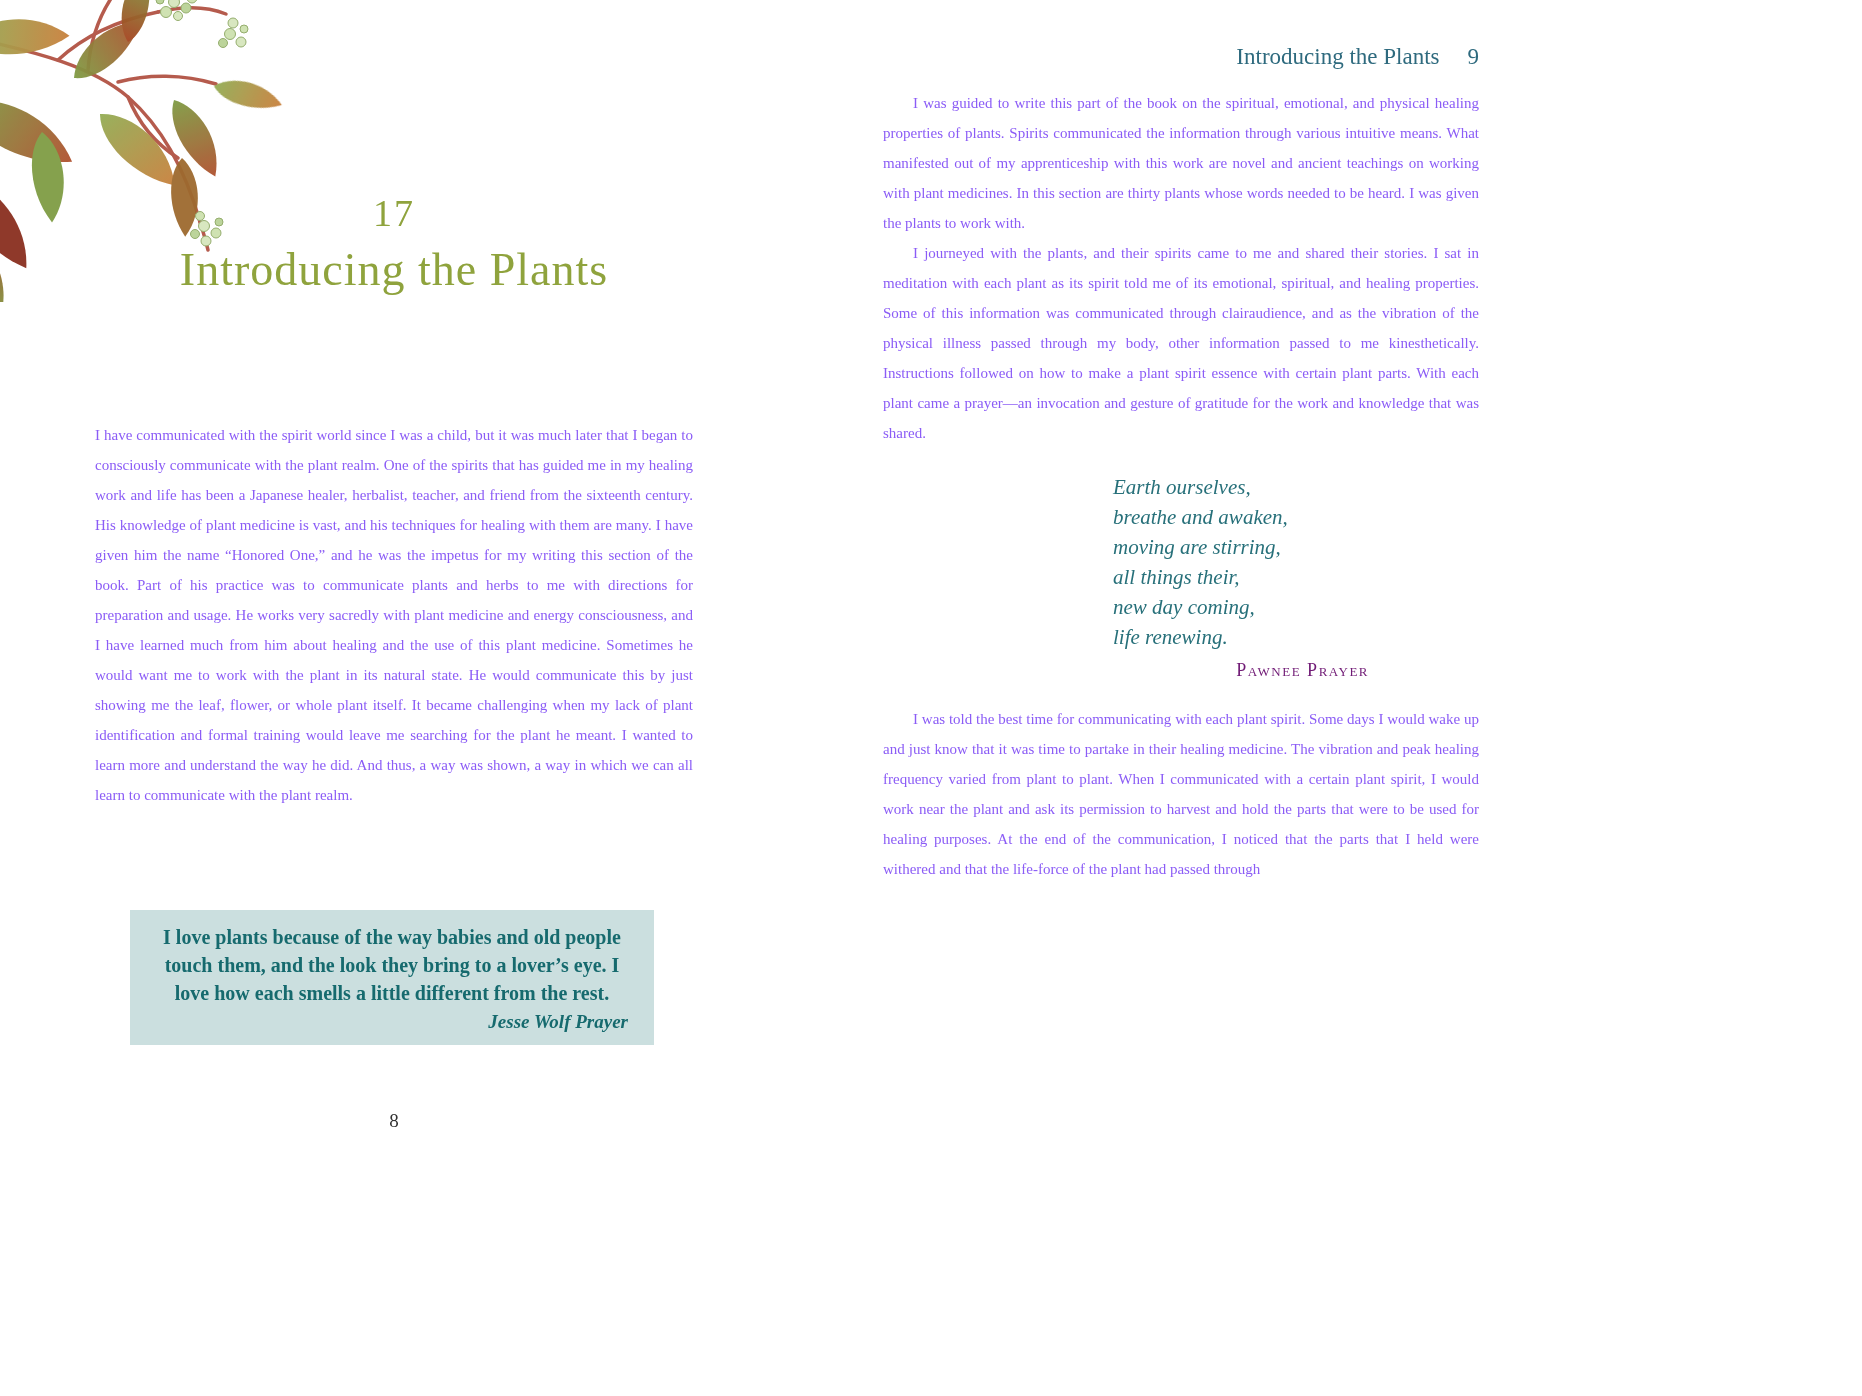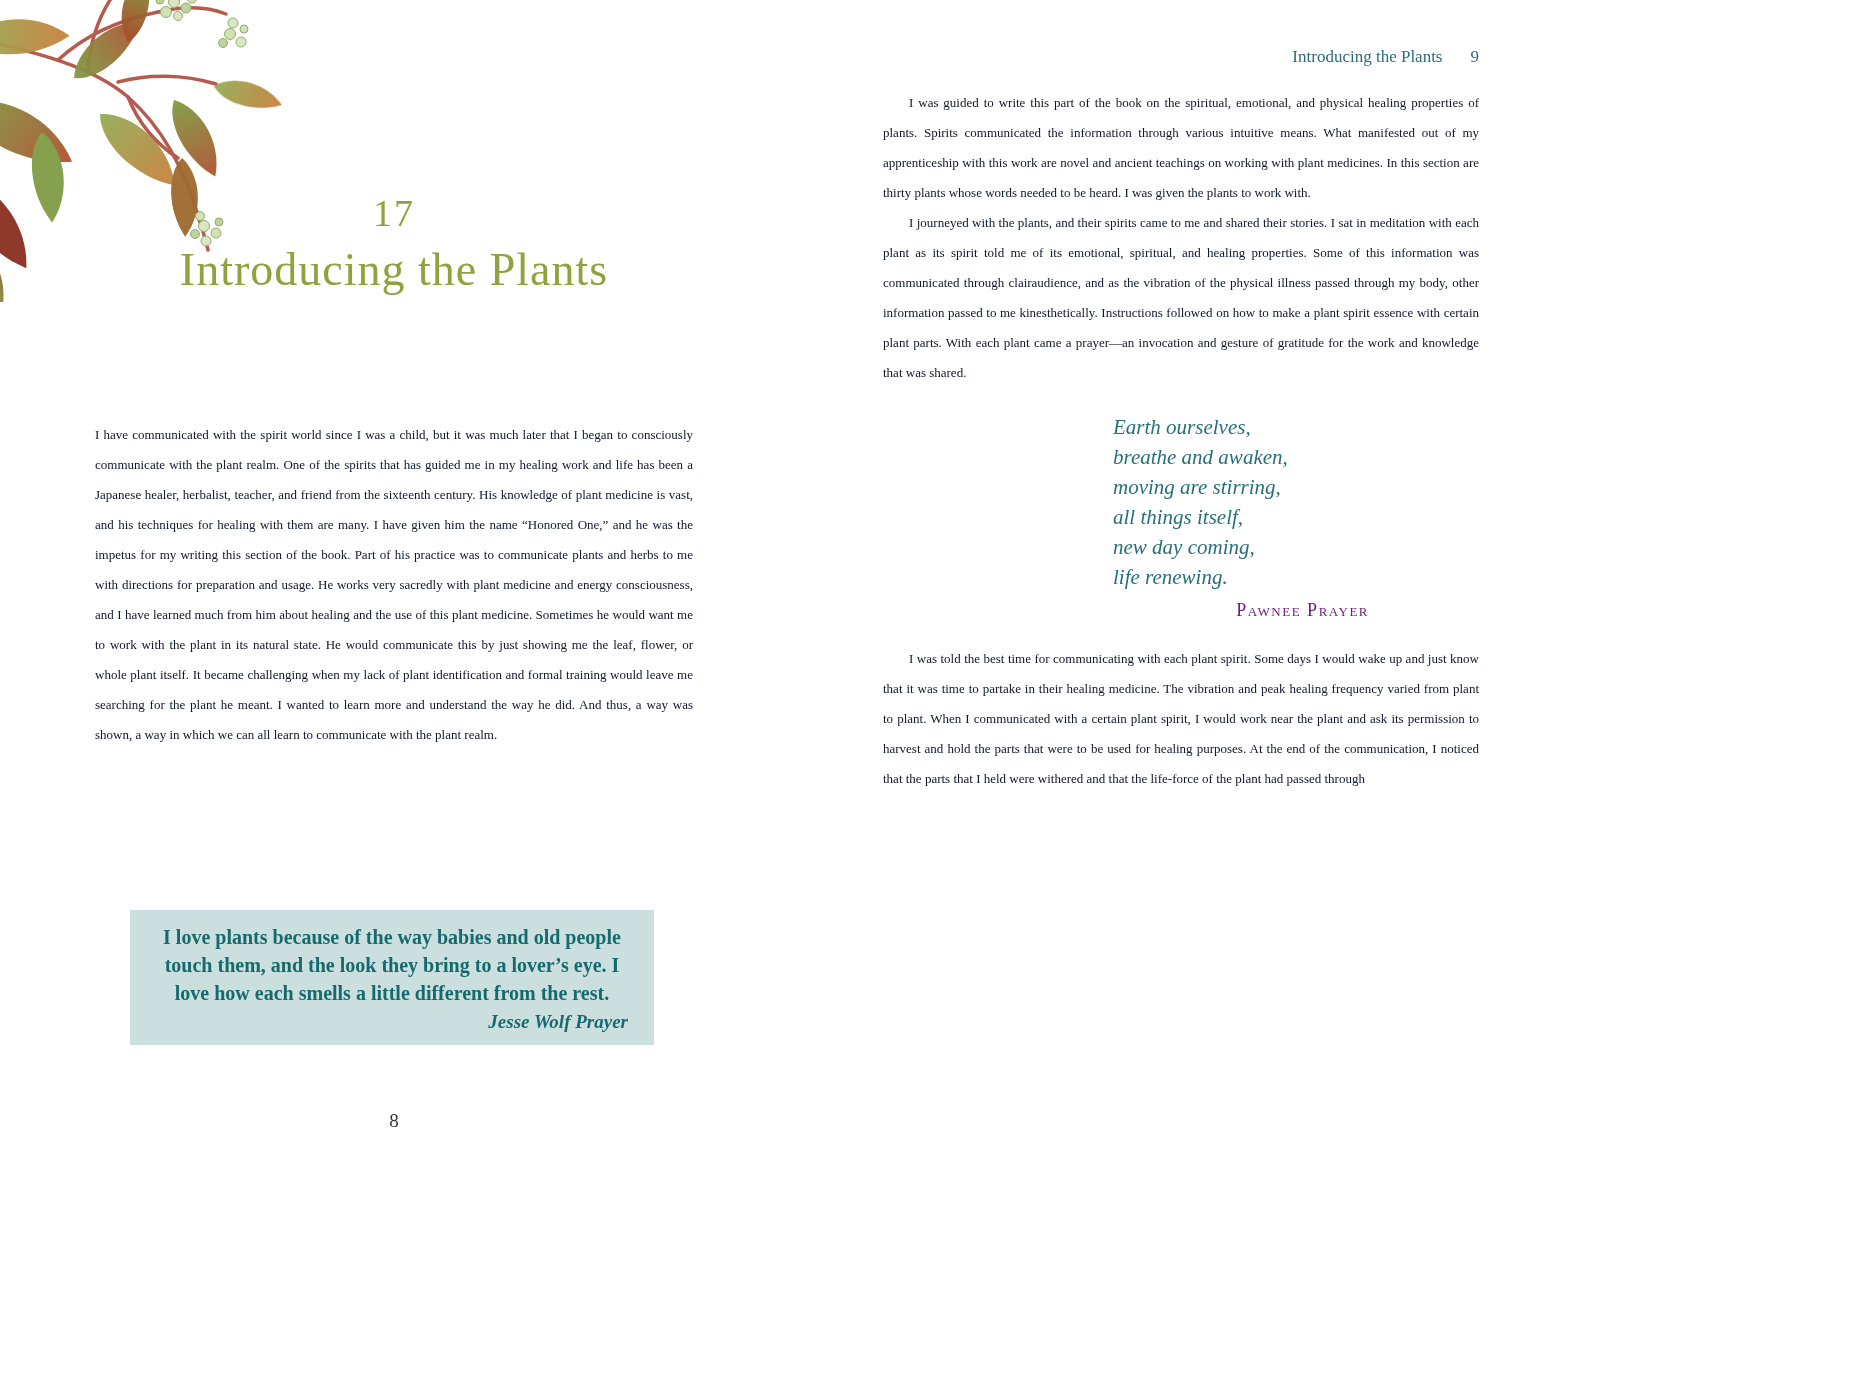--- a/index.html
+++ b/index.html
@@ -17,21 +17,21 @@
 
   
   .chapter-head {
     position:absolute; left:95px; top:190px; width:598px;
     text-align:center; color:#8fa33d;
   }
   .chapter-number { font-size:38px; line-height:46px; letter-spacing:2px; }
   .chapter-title  { font-size:46px; line-height:56px; font-weight:400; letter-spacing:1px; margin-top:6px; }
 
   .body-text {
-    font-size:13px; line-height:30px; color:#0f172a;
+    font-size:15px; line-height:30px; color:#8b5cf6;
     text-align:justify;
   }
   .left-body { position:absolute; left:95px; top:420px; width:598px; }
 
   .quote-box {
     position:absolute; left:130px; top:910px; width:524px;
     background:#cbdfdf; padding:13px 26px 10px 26px;
   }
   .quote-text {
     font-size:20px; line-height:28px; color:#166a6e;
@@ -42,21 +42,21 @@
     font-weight:700; font-style:italic; text-align:right; margin-top:2px;
   }
   .folio-left {
     position:absolute; left:95px; top:1110px; width:598px;
     text-align:center; font-size:19px; color:#333333;
   }
 
   
   .running-head {
     position:absolute; left:883px; top:46px; width:596px;
-    text-align:right; font-size:17px; line-height:22px; color:#2e6a7e;
+    text-align:right; font-size:23px; line-height:22px; color:#2e6a7e;
   }
   .running-head .folio-top { margin-left:28px; }
 
   .right-body { position:absolute; left:883px; top:88px; width:596px; }
   .indent { text-indent:2em; }
 
   .poem { margin:24px 0 22px 214px; }
   .poem-line {
     font-size:21px; line-height:30px; font-style:italic; color:#27707a;margin-left:16px;
   }
@@ -166,21 +166,21 @@
     </div>
 
     <div class="right-body">
       <p class="body-text indent">I was guided to write this part of the book on the spiritual, emotional, and physical healing properties of plants. Spirits communicated the information through various intuitive means. What manifested out of my apprenticeship with this work are novel and ancient teachings on working with plant medicines. In this section are thirty plants whose words needed to be heard. I was given the plants to work with.</p>
       <p class="body-text indent">I journeyed with the plants, and their spirits came to me and shared their stories. I sat in meditation with each plant as its spirit told me of its emotional, spiritual, and healing properties. Some of this information was communicated through clairaudience, and as the vibration of the physical illness passed through my body, other information passed to me kinesthetically. Instructions followed on how to make a plant spirit essence with certain plant parts. With each plant came a prayer—an invocation and gesture of gratitude for the work and knowledge that was shared.</p>
 
       <div class="poem">
         <div class="poem-line">Earth ourselves,</div>
         <div class="poem-line">breathe and awaken,</div>
         <div class="poem-line">moving are stirring,</div>
-        <div class="poem-line">all things itself,</div>
+        <div class="poem-line">all things their,</div>
         <div class="poem-line">new day coming,</div>
         <div class="poem-line">life renewing.</div>
         <div class="poem-attrib">Pawnee Prayer</div>
       </div>
 
       <p class="body-text indent">I was told the best time for communicating with each plant spirit. Some days I would wake up and just know that it was time to partake in their healing medicine. The vibration and peak healing frequency varied from plant to plant. When I communicated with a certain plant spirit, I would work near the plant and ask its permission to harvest and hold the parts that were to be used for healing purposes. At the end of the communication, I noticed that the parts that I held were withered and that the life-force of the plant had passed through</p>
     </div>
   </div>
 
 </div>

